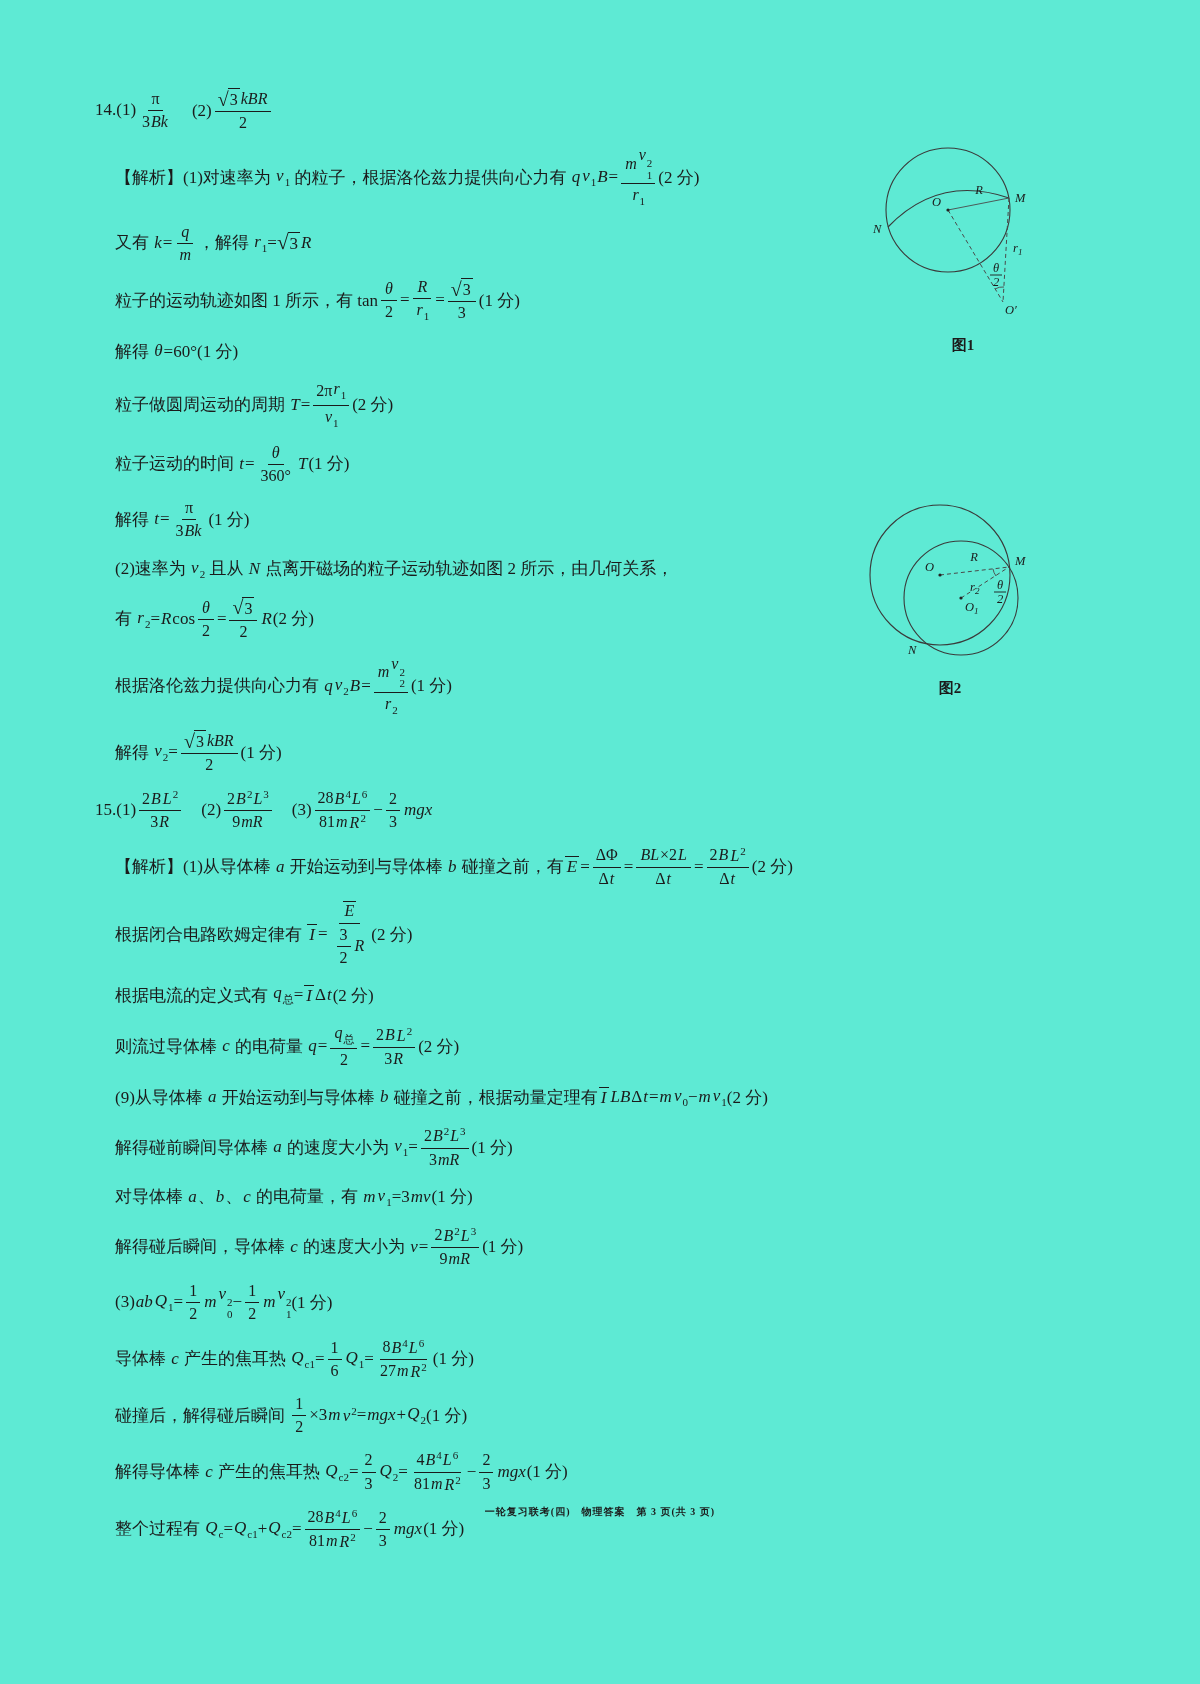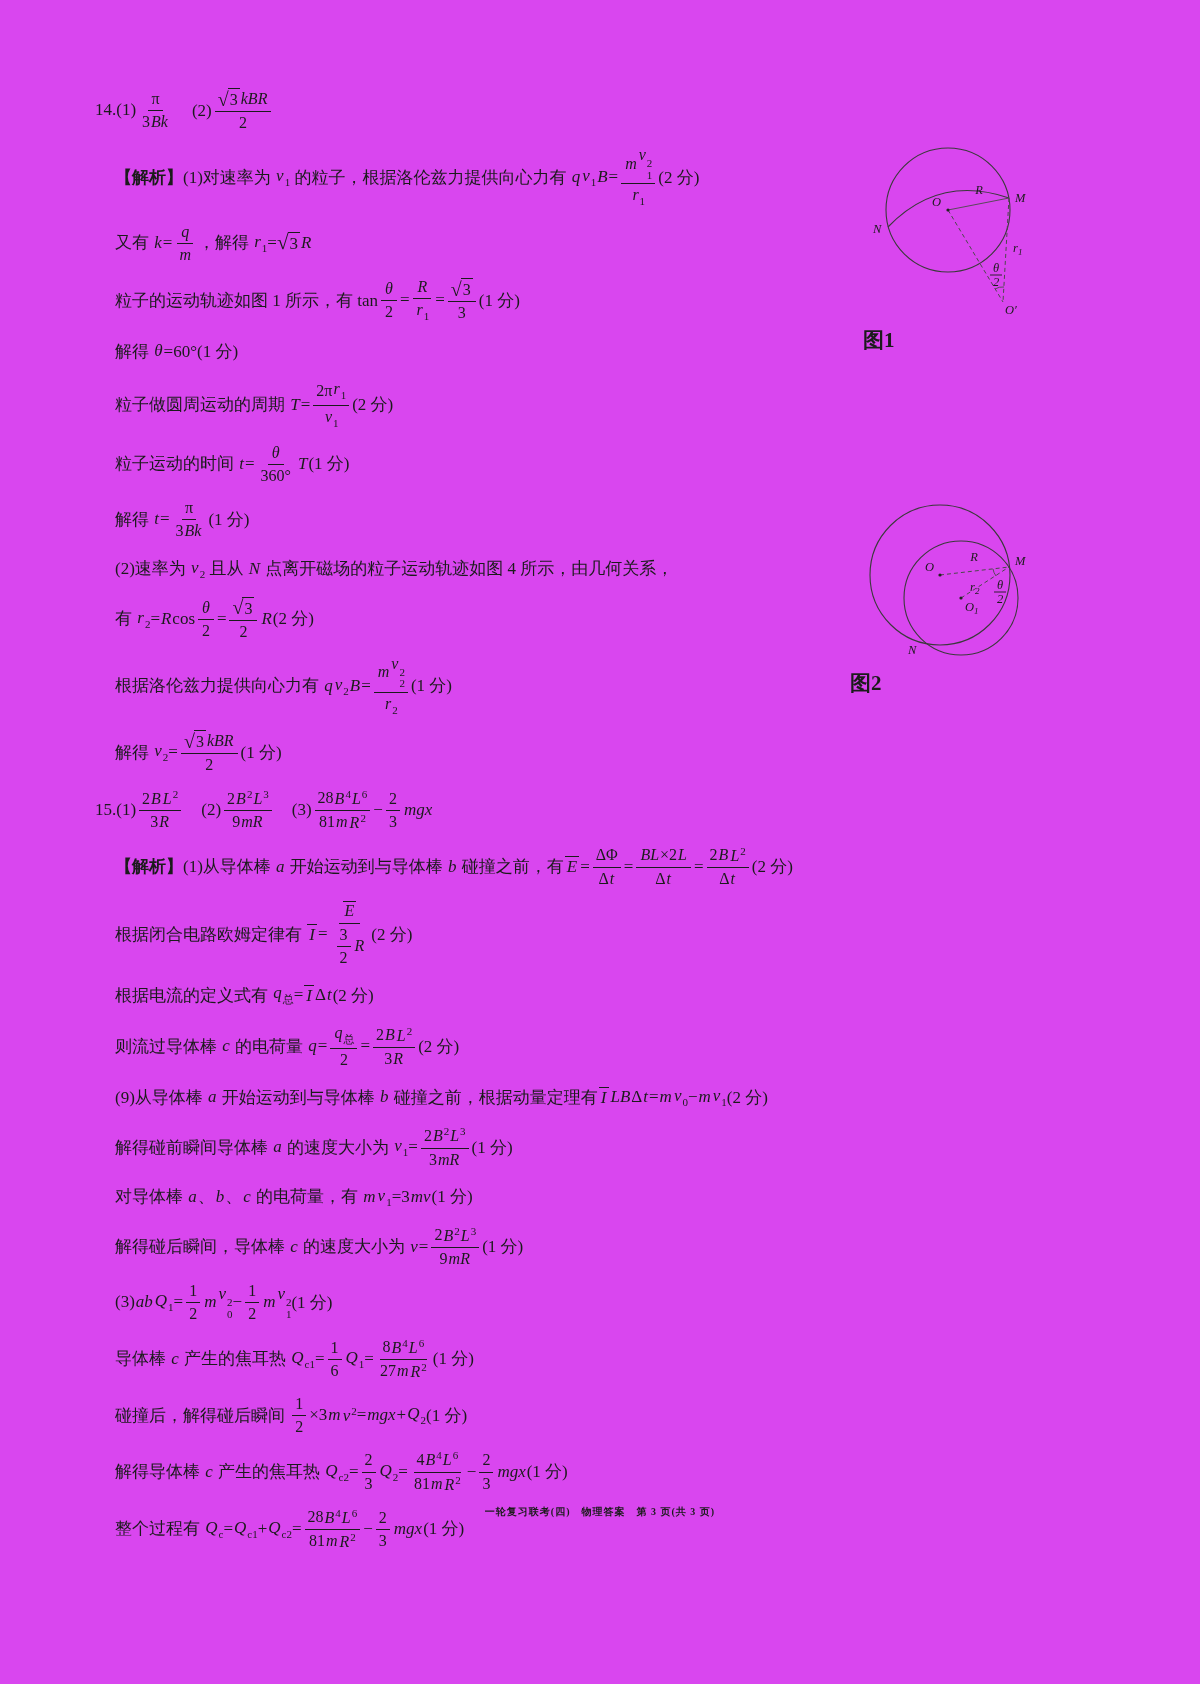--- a/index.html
+++ b/index.html
@@ -1,38 +1,38 @@
 <!DOCTYPE html>
 <html><head>
 <meta charset="utf-8">
 <title>物理答案 第3页</title>
 <style>
   html,body{margin:0;padding:0;background:#ffffff;}
-  .page{position:relative;width:1200px;height:1684px;background:#d946ef;overflow:hidden;
+  .page{position:relative;width:1200px;height:1684px;background:#5eead4;overflow:hidden;
         font-family:"Liberation Serif","DejaVu Serif",serif;color:#1b1b1b;}
   .content{position:absolute;left:95px;top:88px;width:800px;}
   .line{display:flex;align-items:center;flex-wrap:wrap;font-size:17px;margin-bottom:13px;min-height:30px;}
   .ind1{margin-left:20px;}
   .mtxt{white-space:pre-wrap;}
-  .mbold{font-weight:bold;font-family:"Liberation Sans","DejaVu Sans",sans-serif;}
+  .mbold{font-weight:normal;font-family:"Liberation Sans","DejaVu Sans",sans-serif;}
   .mvar{font-style:italic;padding:0 1px;}
   .mgrp{white-space:nowrap;}
   .msub{font-size:11px;vertical-align:-5px;}
   .msup{font-size:11px;vertical-align:6px;}
   .mstack{display:inline-flex;flex-direction:column;font-size:11px;line-height:1.05;vertical-align:-7px;align-items:flex-start;}
   .mfrac{display:inline-flex;flex-direction:column;align-items:center;margin:0 3px;line-height:1.2;}
   .mnum,.mden{display:flex;align-items:center;justify-content:center;padding:0 3px;font-size:16px;white-space:nowrap;}
   .mnum{border-bottom:1px solid #1b1b1b;padding-bottom:2px;}
   .mden{padding-top:1px;}
   .msqrt{display:inline-flex;align-items:center;}
   .mrad{font-size:1.25em;line-height:0.9;margin-right:-1px;}
   .mrdc{border-top:1px solid #1b1b1b;padding:1px 2px 0;display:inline-flex;align-items:center;}
   .mbar{display:inline-block;border-top:1.4px solid #1b1b1b;font-style:italic;padding:0 2px;line-height:1.15;margin:0 1px;}
   .figure{position:absolute;}
-  .figcap{text-align:left;font-size:21px;font-weight:bold;margin-top:0;}
+  .figcap{text-align:center;font-size:15px;font-weight:bold;margin-top:10px;}
   .cstroke{fill:none;stroke:#3a3a3a;stroke-width:1.1;}
   .dash{stroke:#4a4a4a;stroke-width:1;stroke-dasharray:4 3;fill:none;}
   .thin{stroke:#4a4a4a;stroke-width:0.9;fill:none;}
   .cfill{fill:#222;}
   .fracline{stroke:#1b1b1b;stroke-width:0.9;}
   .svgtext{font-family:"Liberation Serif","DejaVu Serif",serif;font-style:italic;font-size:12.5px;fill:#1b1b1b;}
   .svgsub{font-size:9px;}
   .footer{position:absolute;top:1505px;left:0;width:100%;text-align:center;font-size:10px;font-weight:bold;letter-spacing:1px;}
 </style>
 </head>
@@ -197,21 +197,21 @@
             <span class="mvar">Bk</span>
           </span>
         </span>
         <span class="mtxt">(1 分)</span>
       </div>
       <div class="line ind1">
         <span class="mtxt">(2)速率为 </span>
         <span class="mgrp"><span class="mvar">v</span><span class="msub">2</span></span>
         <span class="mtxt"> 且从 </span>
         <span class="mvar">N</span>
-        <span class="mtxt"> 点离开磁场的粒子运动轨迹如图 4 所示，由几何关系，</span>
+        <span class="mtxt"> 点离开磁场的粒子运动轨迹如图 2 所示，由几何关系，</span>
       </div>
       <div class="line ind1">
         <span class="mtxt">有 </span>
         <span class="mgrp"><span class="mvar">r</span><span class="msub">2</span></span>
         <span class="mtxt">=</span>
         <span class="mvar">R</span>
         <span class="mtxt">cos</span>
         <span class="mfrac">
           <span class="mnum">
             <span class="mvar">θ</span>

